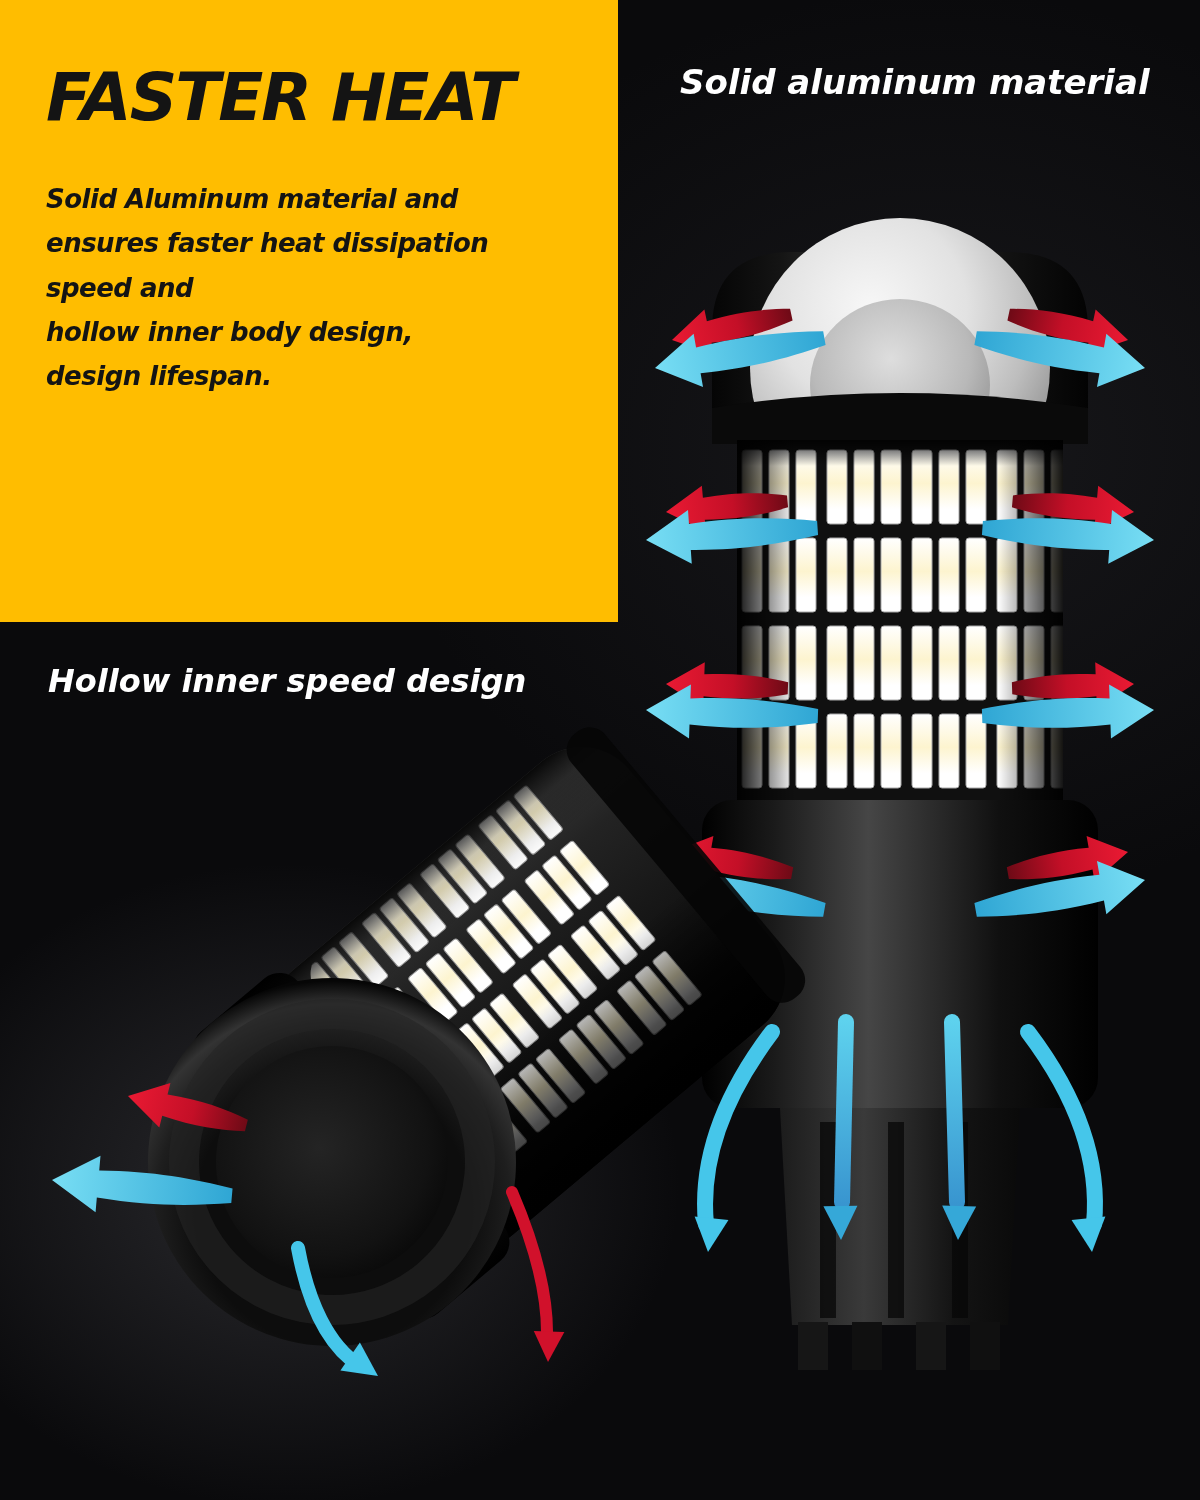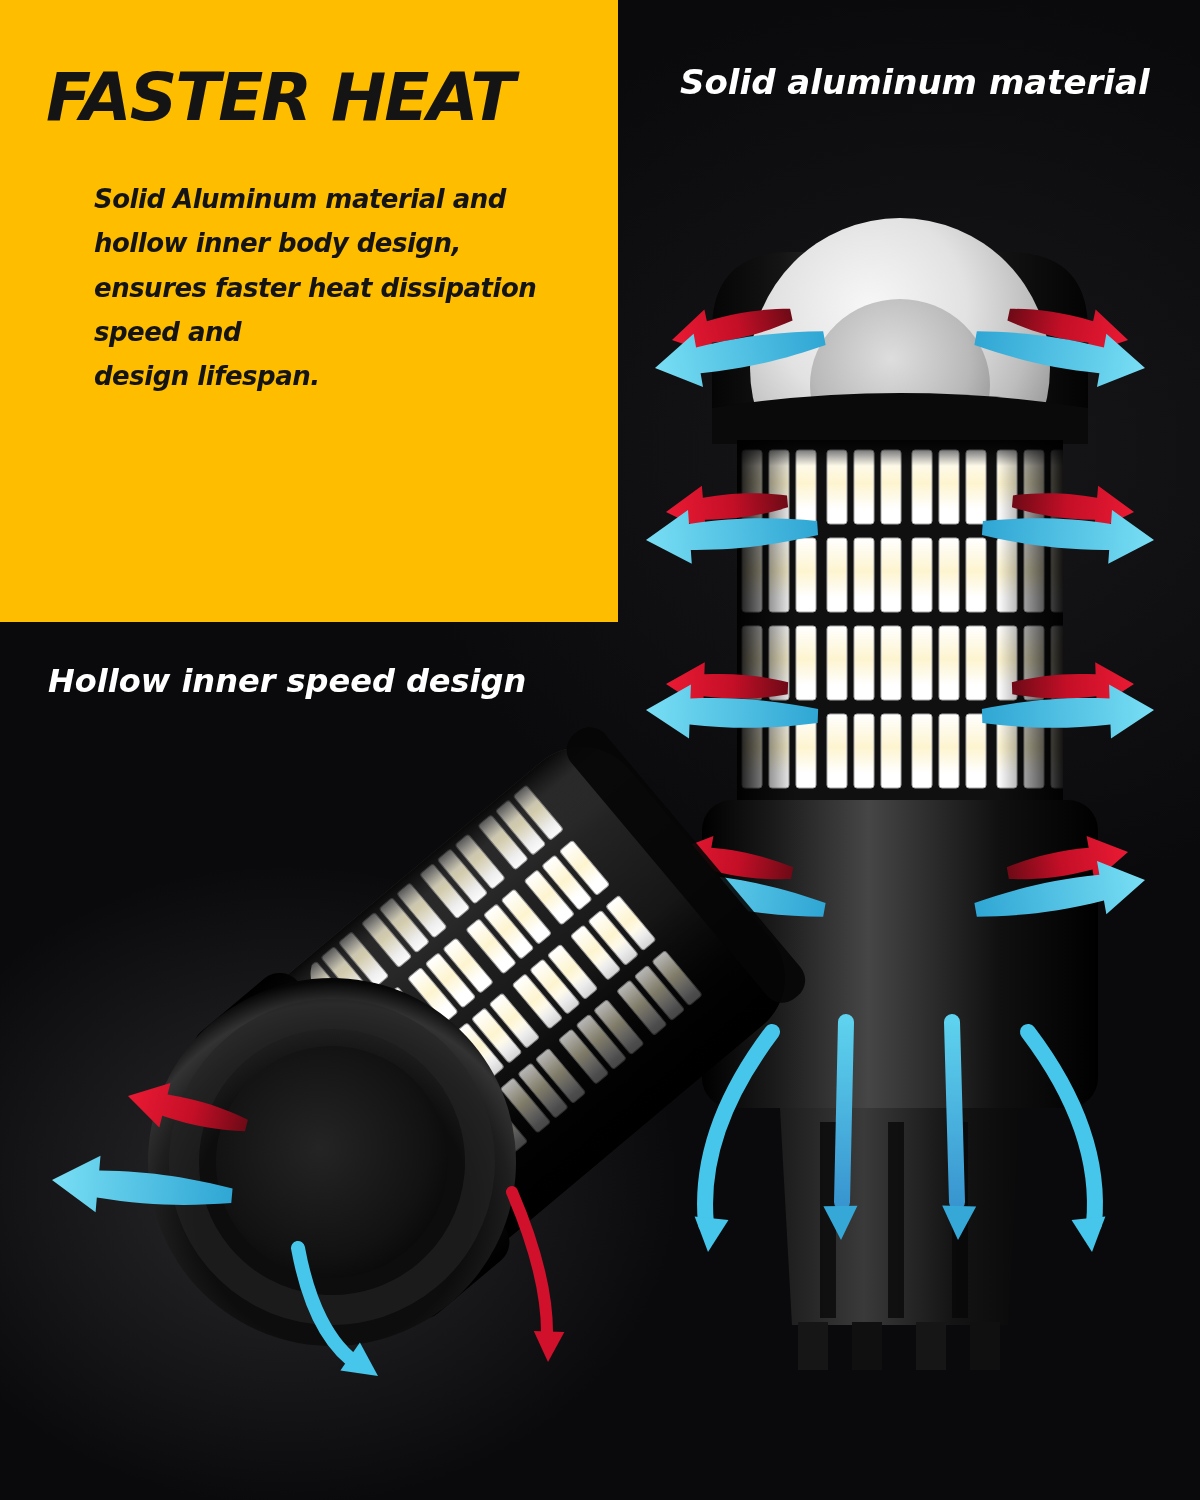--- a/index.html
+++ b/index.html
@@ -11,21 +11,21 @@
           radial-gradient(760px 640px at 78% 30%, rgba(58,58,64,.28), transparent 72%),
           var(--background-black,#0a0a0c); }
   .artwork { position:absolute; inset:0; width:1200px; height:1500px; }
 
   .yellow-panel { position:absolute; left:0; top:0; width:618px; height:622px;
         background:var(--accent-yellow,#FFBD00); box-sizing:border-box; padding:58px 42px 0 46px; }
   .headline { margin:0; font-style:italic; font-weight:800; font-size:66px; line-height:1.2;
         letter-spacing:-2px; color:var(--heading-text,#141414); }
   .headline span { display:block; }
   .panel-desc { margin-top:40px; font-style:italic; font-weight:700; font-size:26px; line-height:1.7;
-        color:var(--heading-text,#141414); letter-spacing:-0.5px;margin-left:48px; }
+        color:var(--heading-text,#141414); letter-spacing:-0.5px; }
   .annotation { position:absolute; font-style:italic; font-weight:700; color:var(--label-text,#fff); }
   .annotation.right-label { left:668px; top:62px; font-size:34px;margin-left:12px; }
   .annotation.bottom-left-label { left:48px; top:662px; font-size:32px; }
 
   .fill-cyan { fill:var(--arrow-cyan,#45C6EA); }
   .fill-red  { fill:var(--arrow-red,#D1112B); }
   .stroke-cyan { stroke:var(--arrow-cyan,#45C6EA); fill:none; stroke-linecap:round; }
   .stroke-red  { stroke:var(--arrow-red,#D1112B); fill:none; stroke-linecap:round; }
 </style>
 </head>
@@ -254,21 +254,21 @@
       <use href="#tri" class="fill-red" transform="translate(548,1362) rotate(2) scale(0.9)"></use>
     </g>
   </svg>
 
   <div class="yellow-panel">
     <h1 class="headline">
       <span>FASTER HEAT</span>
     </h1>
     <div class="panel-desc">
       <div>Solid Aluminum material and</div>
+      <div>ensures faster heat dissipation speed and</div>
       <div>hollow inner body design,</div>
-      <div>ensures faster heat dissipation speed and</div>
       <div>design lifespan.</div>
     </div>
   </div>
 
   <div class="annotation right-label">Solid aluminum material</div>
   <div class="annotation bottom-left-label">Hollow inner speed design</div>
 </div>
 
 </body></html>

